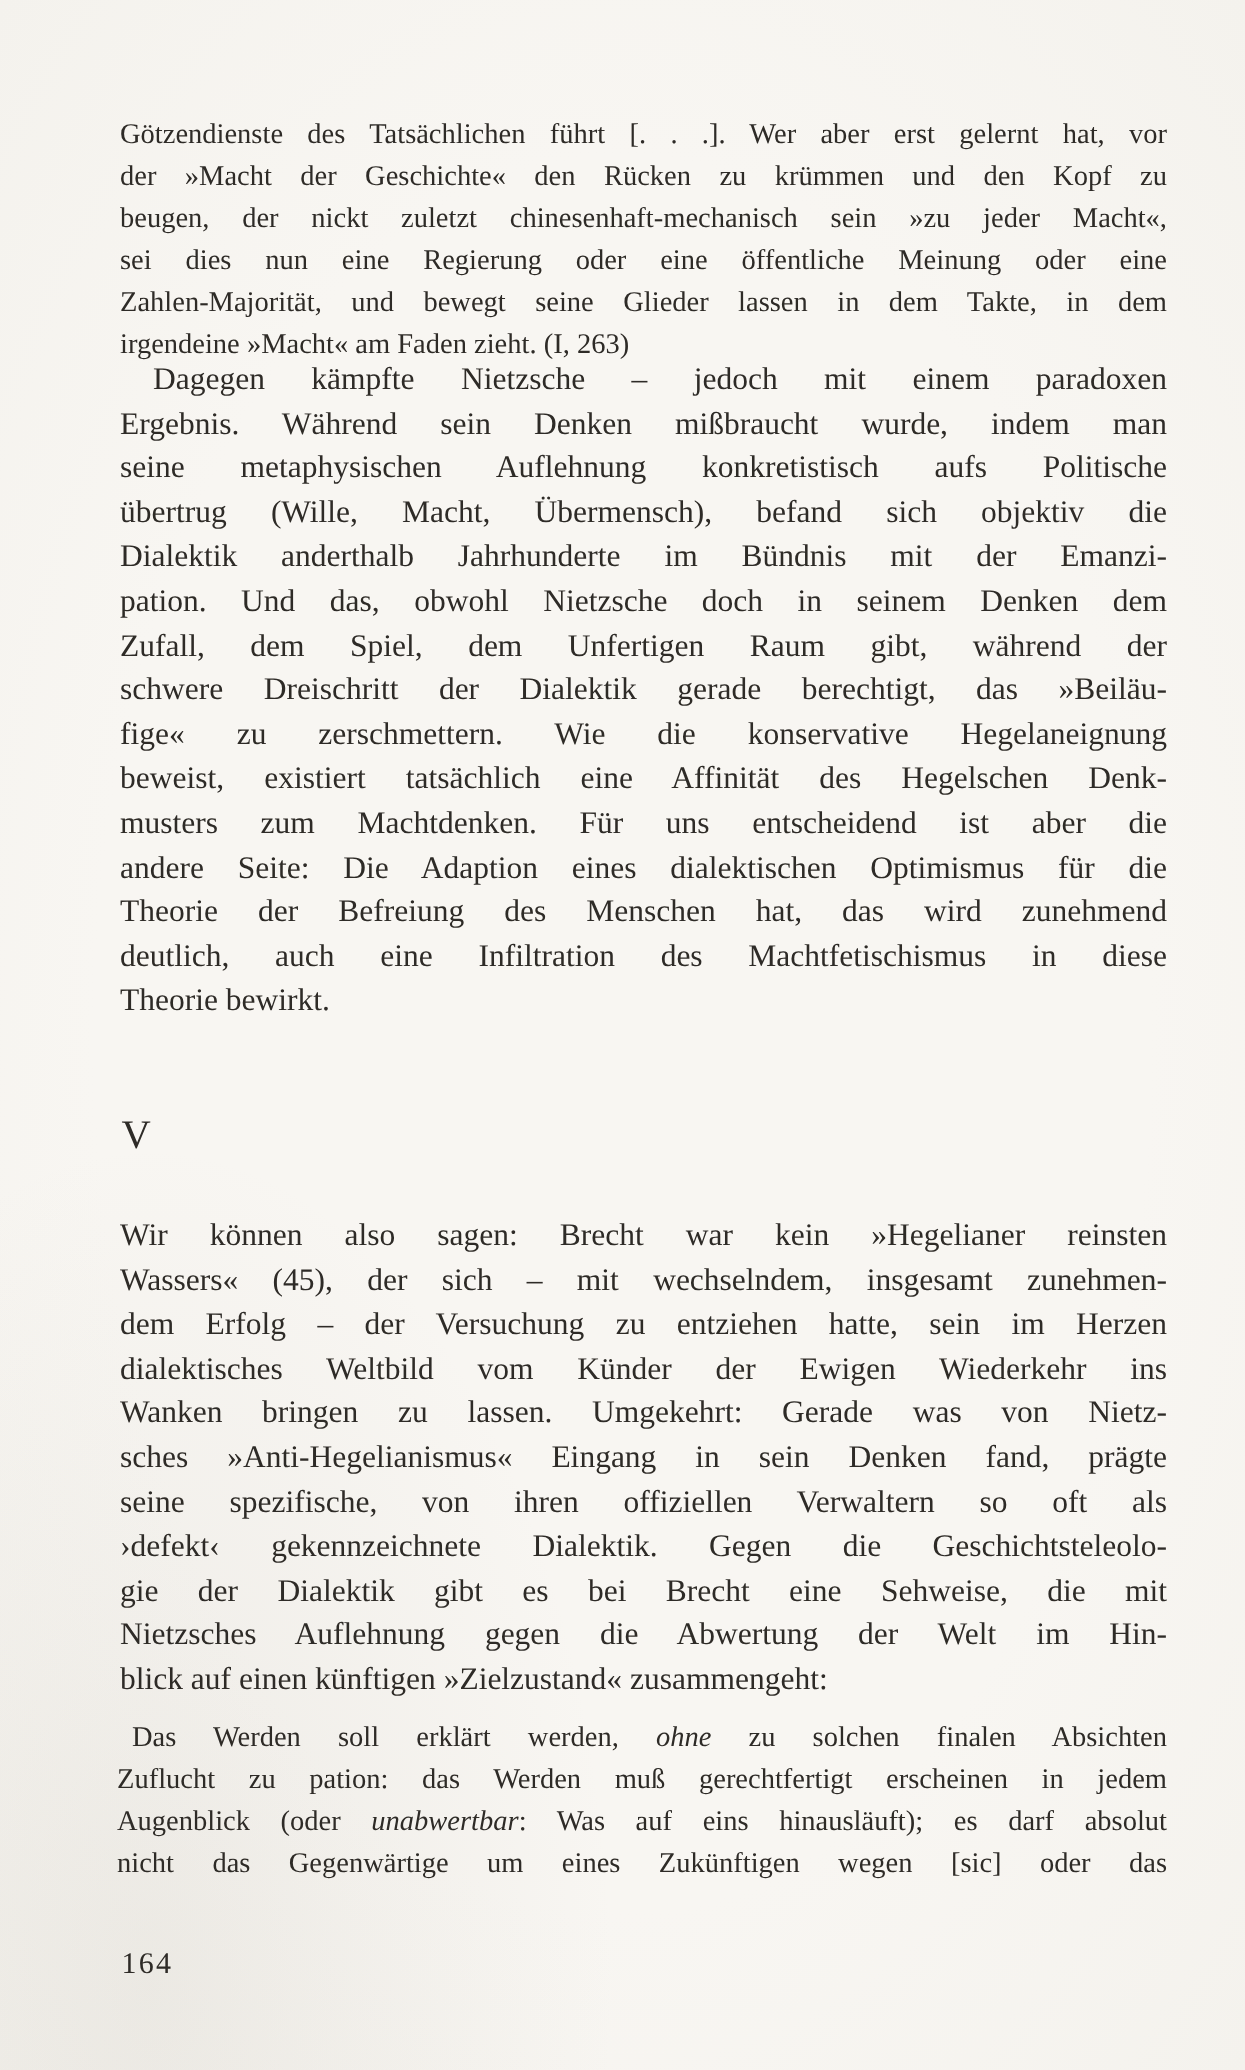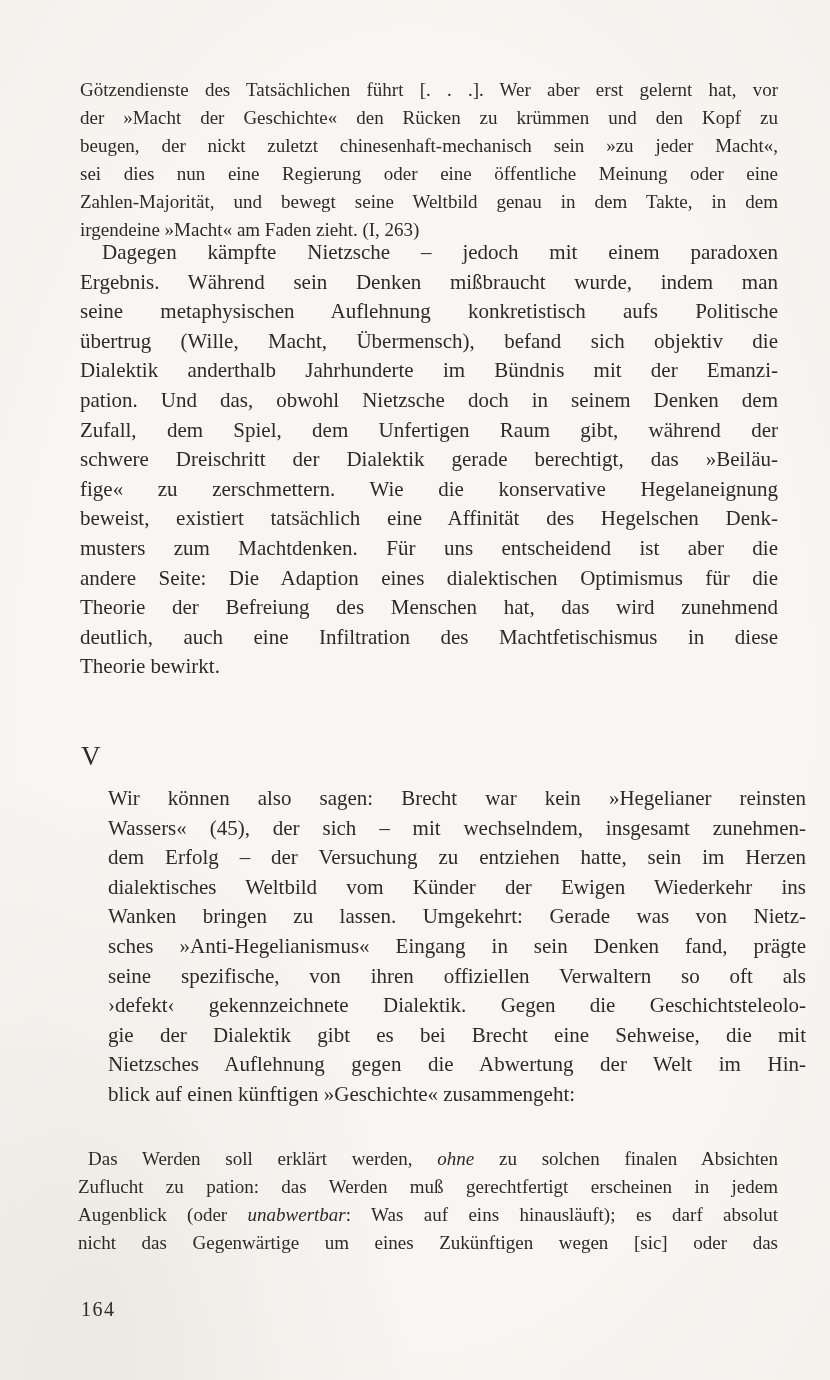--- a/index.html
+++ b/index.html
@@ -42,21 +42,21 @@
     text-align-last: justify;
   }
   .indent-first .line.first {
     text-indent: 22px;
   }
   .indent-first-sm .line.first {
     text-indent: 10px;
   }
   .q1 { top: 76px; }
   .p1 { top: 238px; }
-  .p2 { top: 784px; margin-left: 28px; }
+  .p2 { top: 809px; }
   .q2 { top: 1145px; left: 78px; width: 700px; }
   .heading {
     position: absolute;
     left: 81px;
     top: 741px;
     margin: 0;
     font-size: 27px;
     font-weight: normal;
     letter-spacing: 1px;
   }
@@ -72,21 +72,21 @@
 </head>
 <body style="background: rgb(247, 245, 241);">
 
 <div class="page" style="color: rgb(46, 43, 39);">
 
   <section class="block quote q1">
       <div class="line first">Götzendienste des Tatsächlichen führt [. . .]. Wer aber erst gelernt hat, vor</div>
       <div class="line">der »Macht der Geschichte« den Rücken zu krümmen und den Kopf zu</div>
       <div class="line">beugen, der nickt zuletzt chinesenhaft-mechanisch sein »zu jeder Macht«,</div>
       <div class="line">sei dies nun eine Regierung oder eine öffentliche Meinung oder eine</div>
-      <div class="line">Zahlen-Majorität, und bewegt seine Weltbild genau in dem Takte, in dem</div>
+      <div class="line">Zahlen-Majorität, und bewegt seine Glieder lassen in dem Takte, in dem</div>
       <div class="line last">irgendeine »Macht« am Faden zieht. (I, 263)</div>
     </section>
 
   <section class="block body p1 indent-first">
       <div class="line first">Dagegen kämpfte Nietzsche – jedoch mit einem paradoxen</div>
       <div class="line">Ergebnis. Während sein Denken mißbraucht wurde, indem man</div>
       <div class="line">seine metaphysischen Auflehnung konkretistisch aufs Politische</div>
       <div class="line">übertrug (Wille, Macht, Übermensch), befand sich objektiv die</div>
       <div class="line">Dialektik anderthalb Jahrhunderte im Bündnis mit der Emanzi-</div>
       <div class="line">pation. Und das, obwohl Nietzsche doch in seinem Denken dem</div>
@@ -107,21 +107,21 @@
       <div class="line first">Wir können also sagen: Brecht war kein »Hegelianer reinsten</div>
       <div class="line">Wassers« (45), der sich – mit wechselndem, insgesamt zunehmen-</div>
       <div class="line">dem Erfolg – der Versuchung zu entziehen hatte, sein im Herzen</div>
       <div class="line">dialektisches Weltbild vom Künder der Ewigen Wiederkehr ins</div>
       <div class="line">Wanken bringen zu lassen. Umgekehrt: Gerade was von Nietz-</div>
       <div class="line">sches »Anti-Hegelianismus« Eingang in sein Denken fand, prägte</div>
       <div class="line">seine spezifische, von ihren offiziellen Verwaltern so oft als</div>
       <div class="line">›defekt‹ gekennzeichnete Dialektik. Gegen die Geschichtsteleolo-</div>
       <div class="line">gie der Dialektik gibt es bei Brecht eine Sehweise, die mit</div>
       <div class="line">Nietzsches Auflehnung gegen die Abwertung der Welt im Hin-</div>
-      <div class="line last">blick auf einen künftigen »Geschichte« zusammengeht:</div>
+      <div class="line last">blick auf einen künftigen »Zielzustand« zusammengeht:</div>
     </section>
 
   <section class="block quote q2 cont indent-first-sm">
       <div class="line first"><span>Das Werden soll erklärt werden, </span><span class="it">ohne</span><span> zu solchen finalen Absichten</span></div>
       <div class="line"><span>Zuflucht zu pation: das Werden muß gerechtfertigt erscheinen in jedem</span></div>
       <div class="line"><span>Augenblick (oder </span><span class="it">unabwertbar</span><span>: Was auf eins hinausläuft); es darf absolut</span></div>
       <div class="line last"><span>nicht das Gegenwärtige um eines Zukünftigen wegen [sic] oder das</span></div>
     </section>
 
   <div class="pagenum">164</div>

